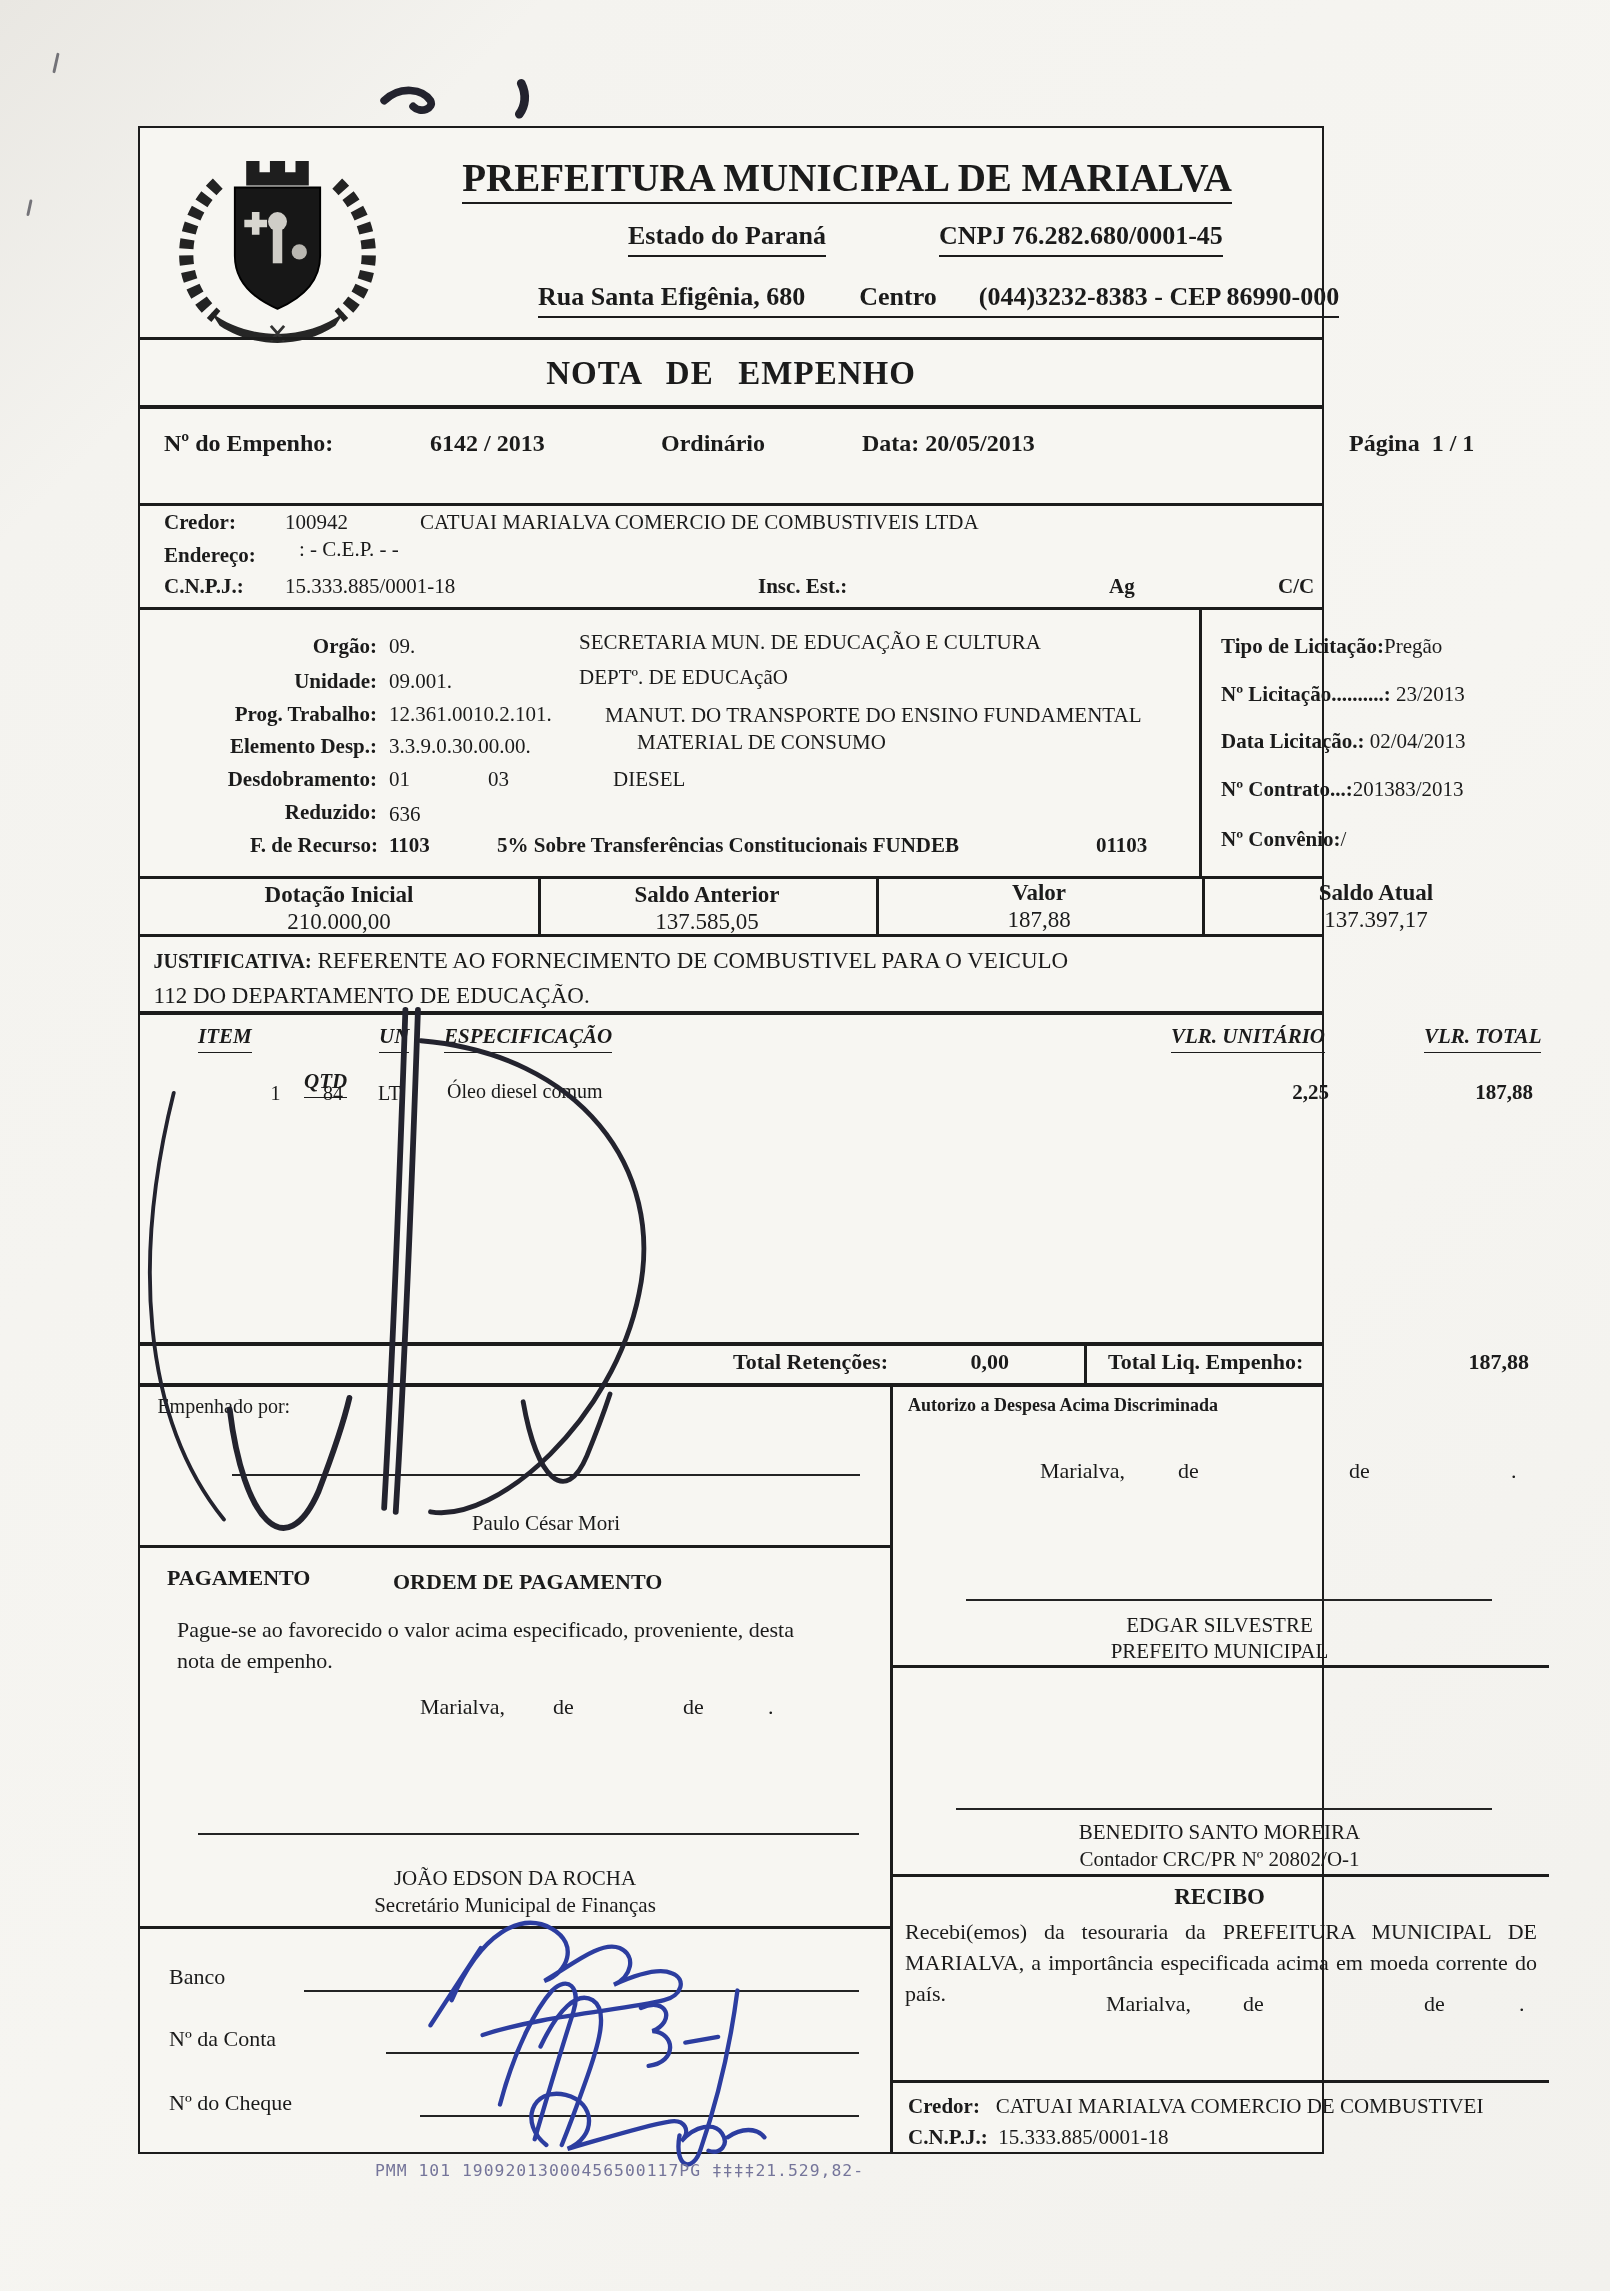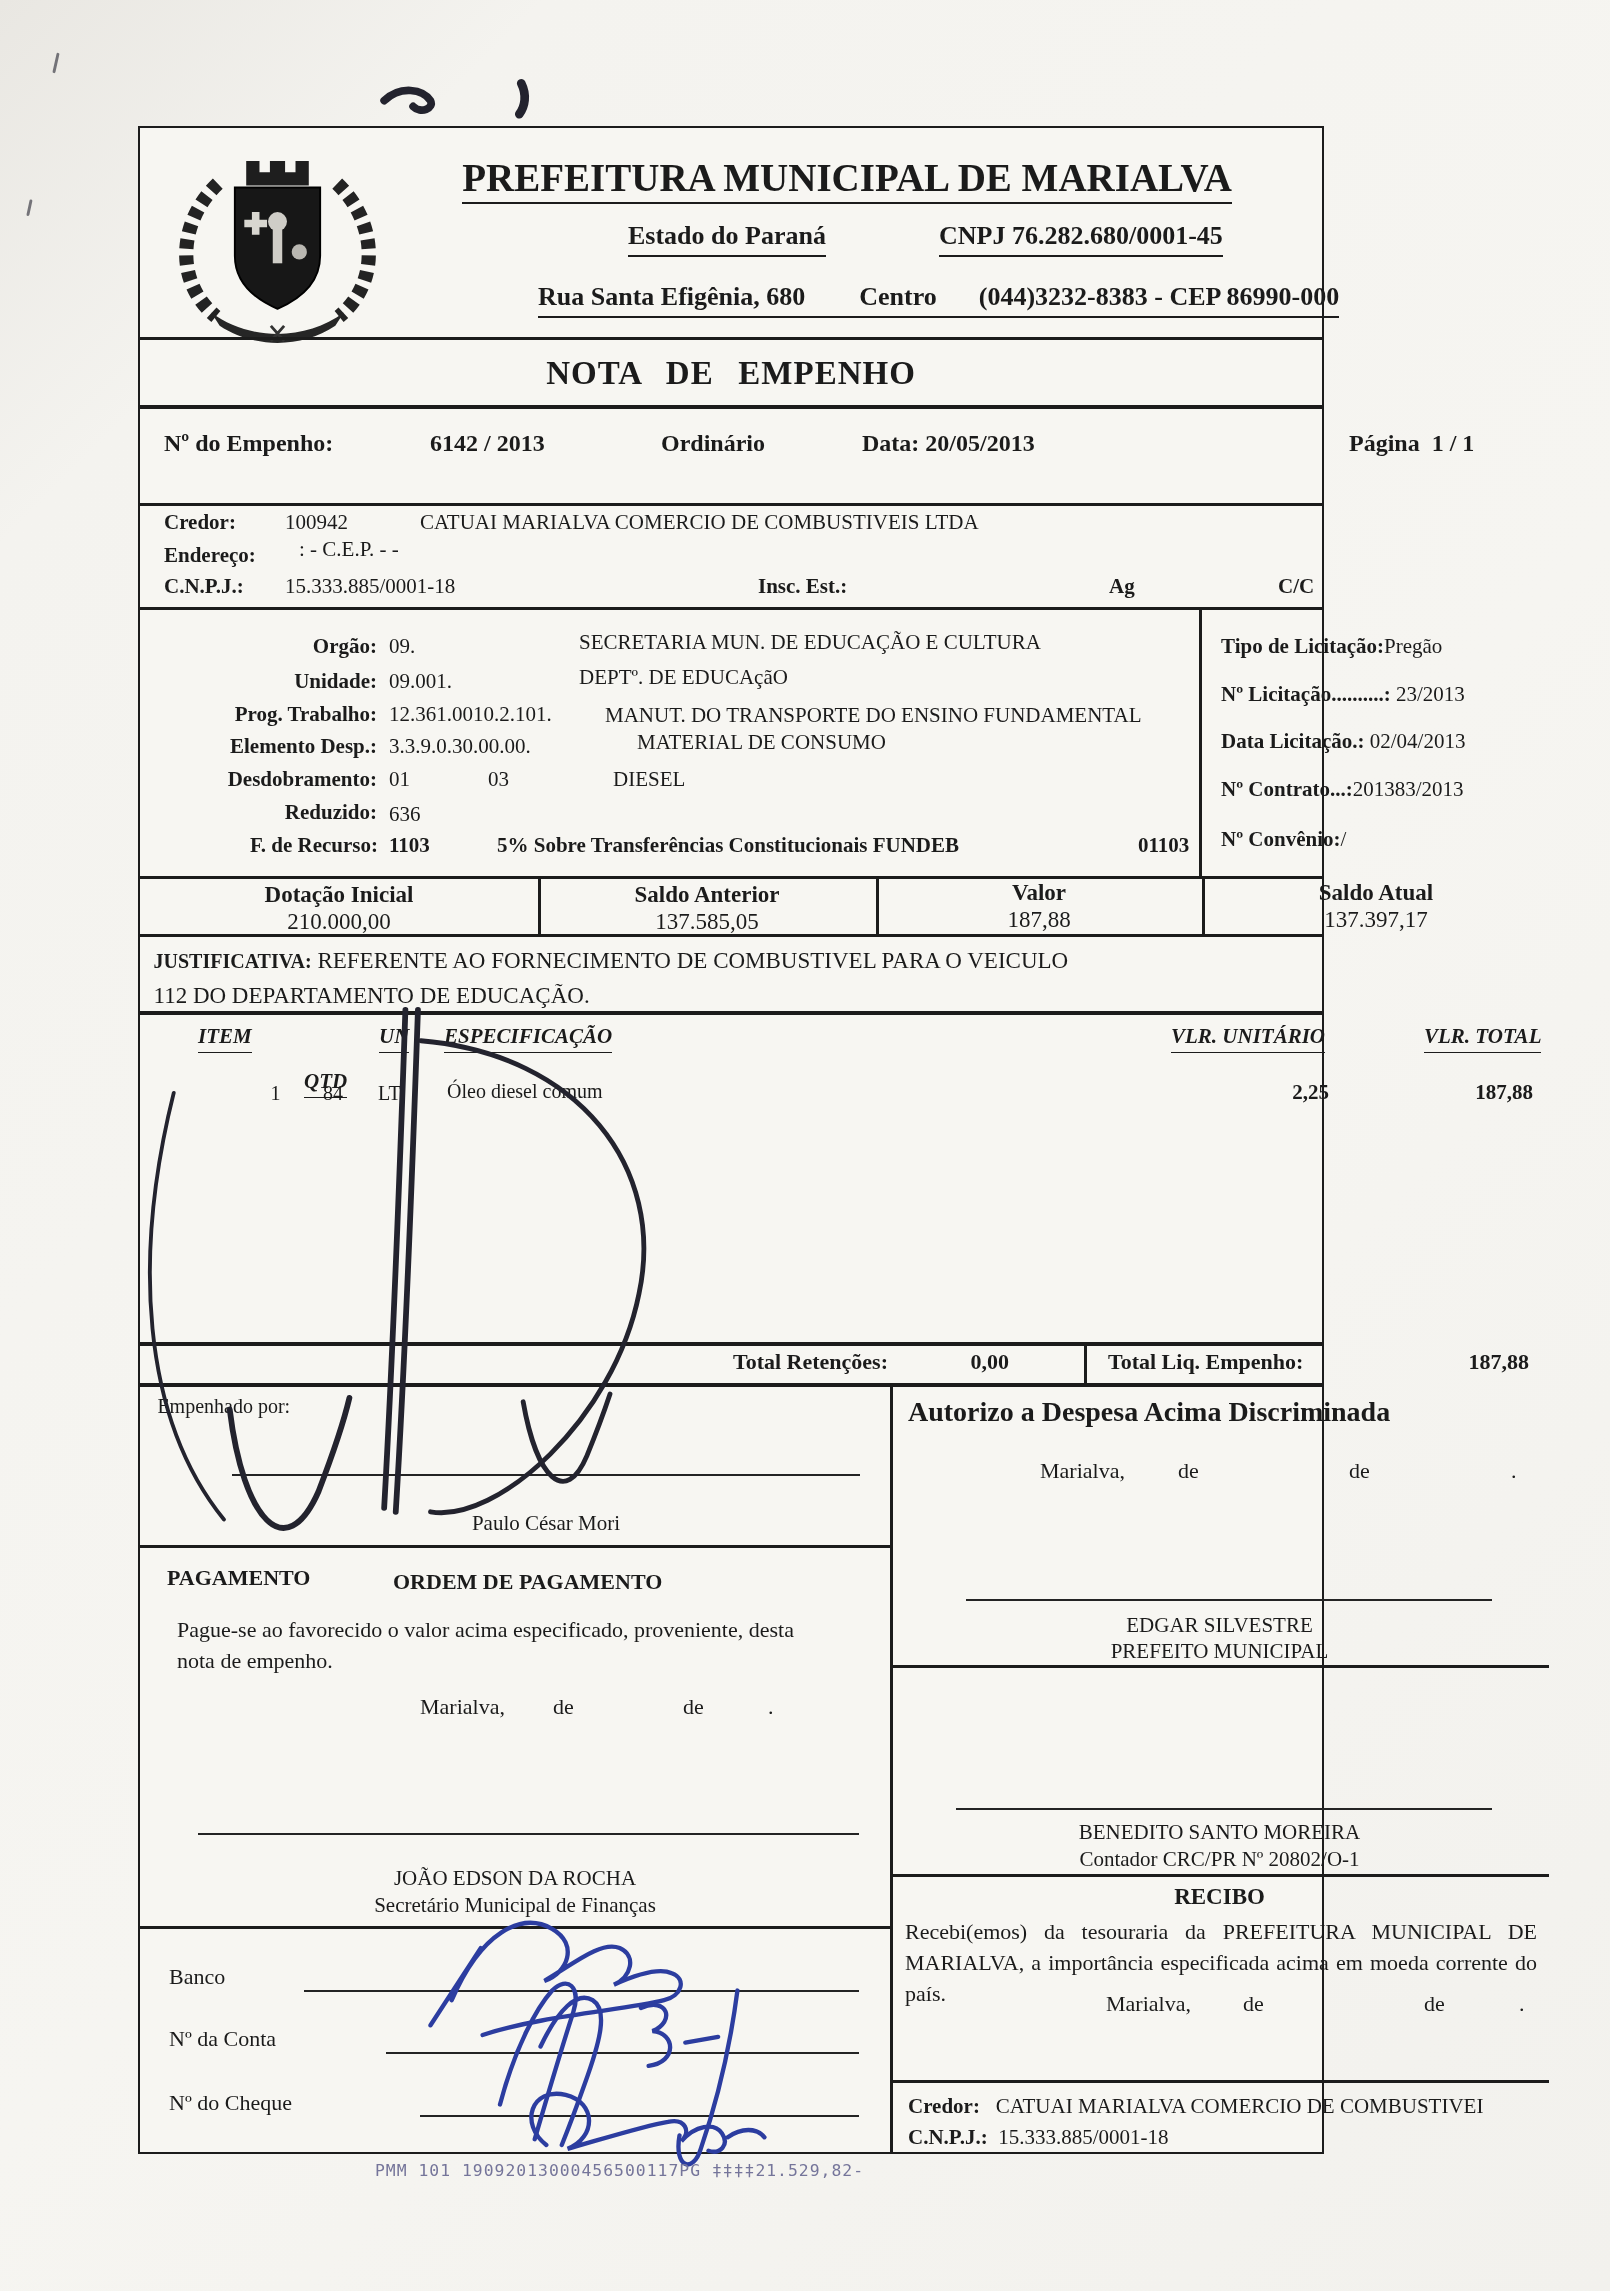--- a/index.html
+++ b/index.html
@@ -110,21 +110,21 @@
       <div class="t" style="left:249px;top:639px;">01</div>
       <div class="t" style="left:348px;top:639px;">03</div>
       <div class="t" style="left:473px;top:639px;">DIESEL</div>
 
       <div class="t b r" style="left:0;top:672px;width:237px;">Reduzido:</div>
       <div class="t" style="left:249px;top:674px;">636</div>
 
       <div class="t b r" style="left:1px;top:705px;width:237px;">F. de Recurso:</div>
       <div class="t b" style="left:249px;top:705px;">1103</div>
       <div class="t b" style="left:357px;top:705px;">5% Sobre Transferências Constitucionais FUNDEB</div>
-      <div class="t b" style="left:956px;top:705px;margin-left:42px;">01103</div>
+      <div class="t b" style="left:956px;top:705px;">01103</div>
     </div>
 
     <div class="vl" style="left:1059px;top:479px;height:272px;"></div>
     <div>
       <div class="t" style="left:1081px;top:506px;"><span class="b">Tipo de Licitação:</span><span>Pregão</span></div>
       <div class="t" style="left:1081px;top:554px;"><span class="b">Nº Licitação..........:</span> <span>23/2013</span></div>
       <div class="t" style="left:1081px;top:601px;"><span class="b">Data Licitação.:</span> <span>02/04/2013</span></div>
       <div class="t" style="left:1081px;top:649px;"><span class="b">Nº Contrato...:</span><span>201383/2013</span></div>
       <div class="t" style="left:1081px;top:699px;"><span class="b">Nº Convênio:</span><span>/</span></div>
     </div>
@@ -207,21 +207,21 @@
     <div>
       <div class="t" style="left:29px;top:1836px;font-size:22px;">Banco</div>
       <div class="sig" style="left:164px;top:1862px;width:555px;"></div>
       <div class="t" style="left:29px;top:1898px;font-size:22px;">Nº da Conta</div>
       <div class="sig" style="left:246px;top:1924px;width:473px;"></div>
       <div class="t" style="left:29px;top:1962px;font-size:22px;">Nº do Cheque</div>
       <div class="sig" style="left:280px;top:1987px;width:439px;"></div>
     </div>
 
     <div>
-      <div class="t b" style="left:768px;top:1267px;font-size:28px;">Autorizo a Despesa Acima Discriminada</div>
+      <div class="t b" style="left:768px;top:1267px;font-size:18px;">Autorizo a Despesa Acima Discriminada</div>
       <div>
         <div class="t" style="left:900px;top:1330px;font-size:22px;">Marialva,</div>
         <div class="t" style="left:1038px;top:1330px;font-size:22px;">de</div>
         <div class="t" style="left:1209px;top:1330px;font-size:22px;">de</div>
         <div class="t" style="left:1371px;top:1330px;font-size:22px;">.</div>
       </div>
       <div class="sig" style="left:826px;top:1471px;width:526px;"></div>
       <div class="t c" style="left:750px;top:1485px;width:659px;font-size:21px;">EDGAR SILVESTRE</div>
       <div class="t c" style="left:750px;top:1511px;width:659px;font-size:21px;">PREFEITO MUNICIPAL</div>
     </div>

